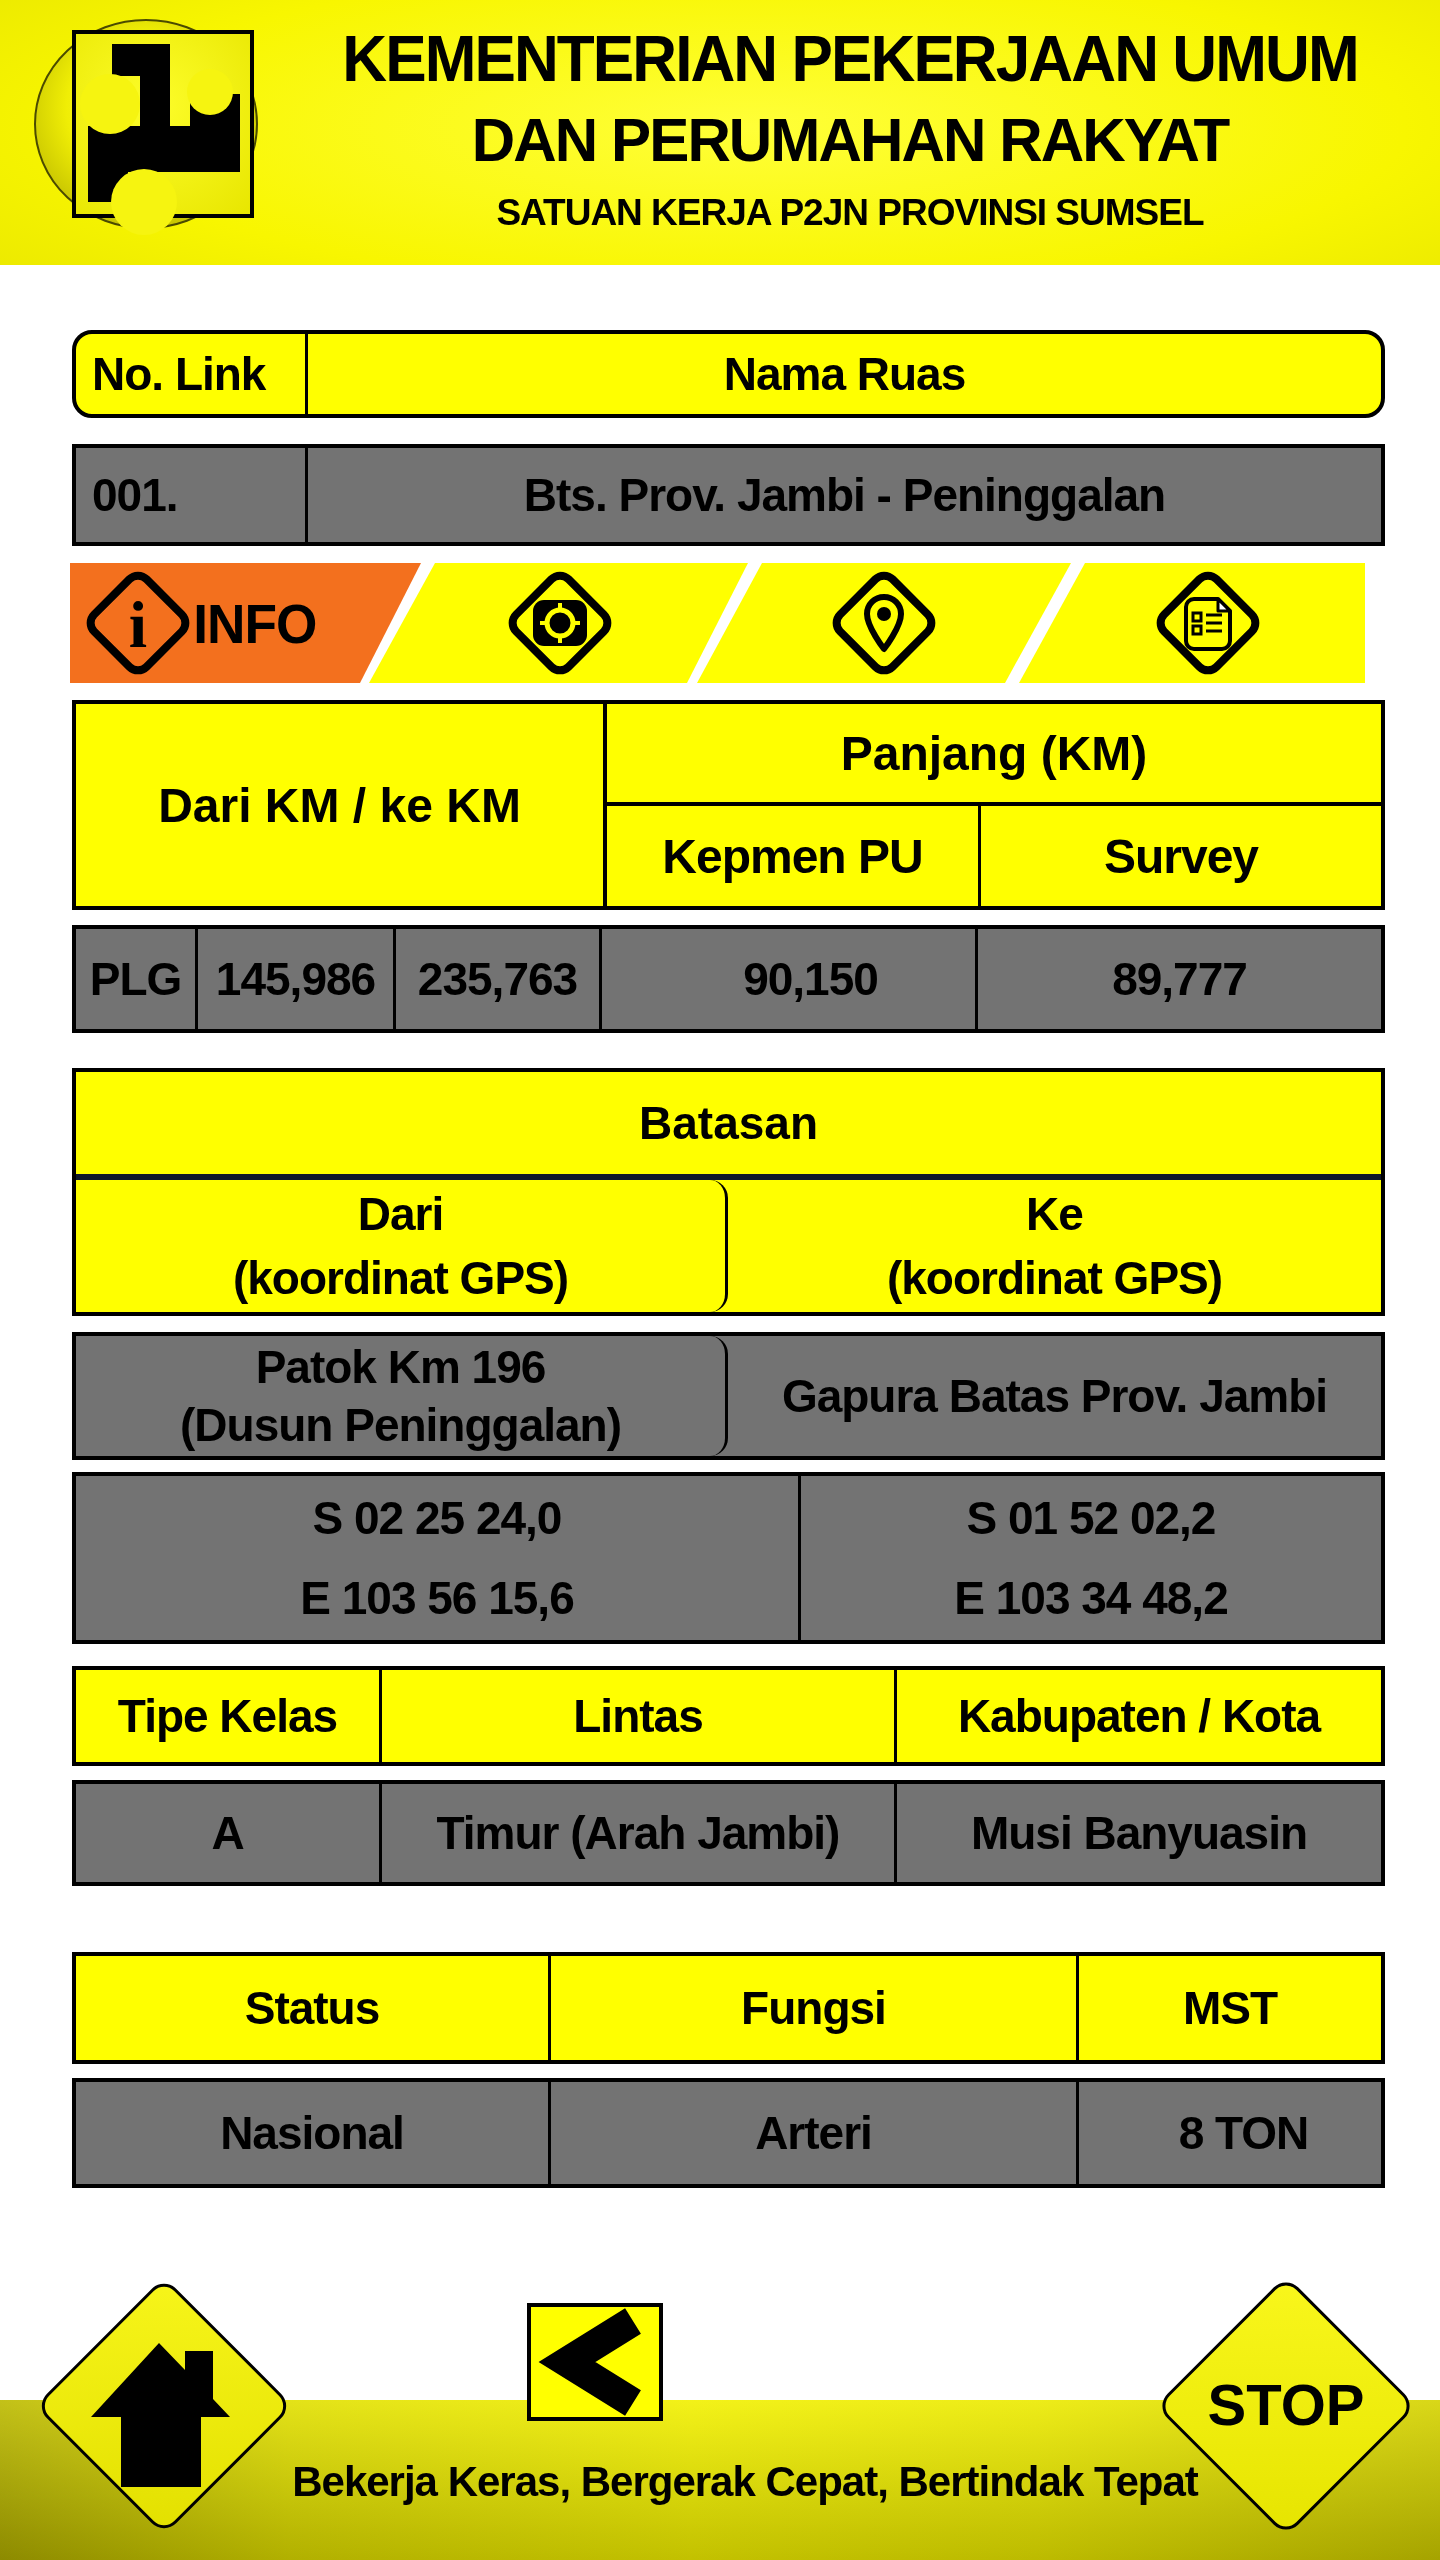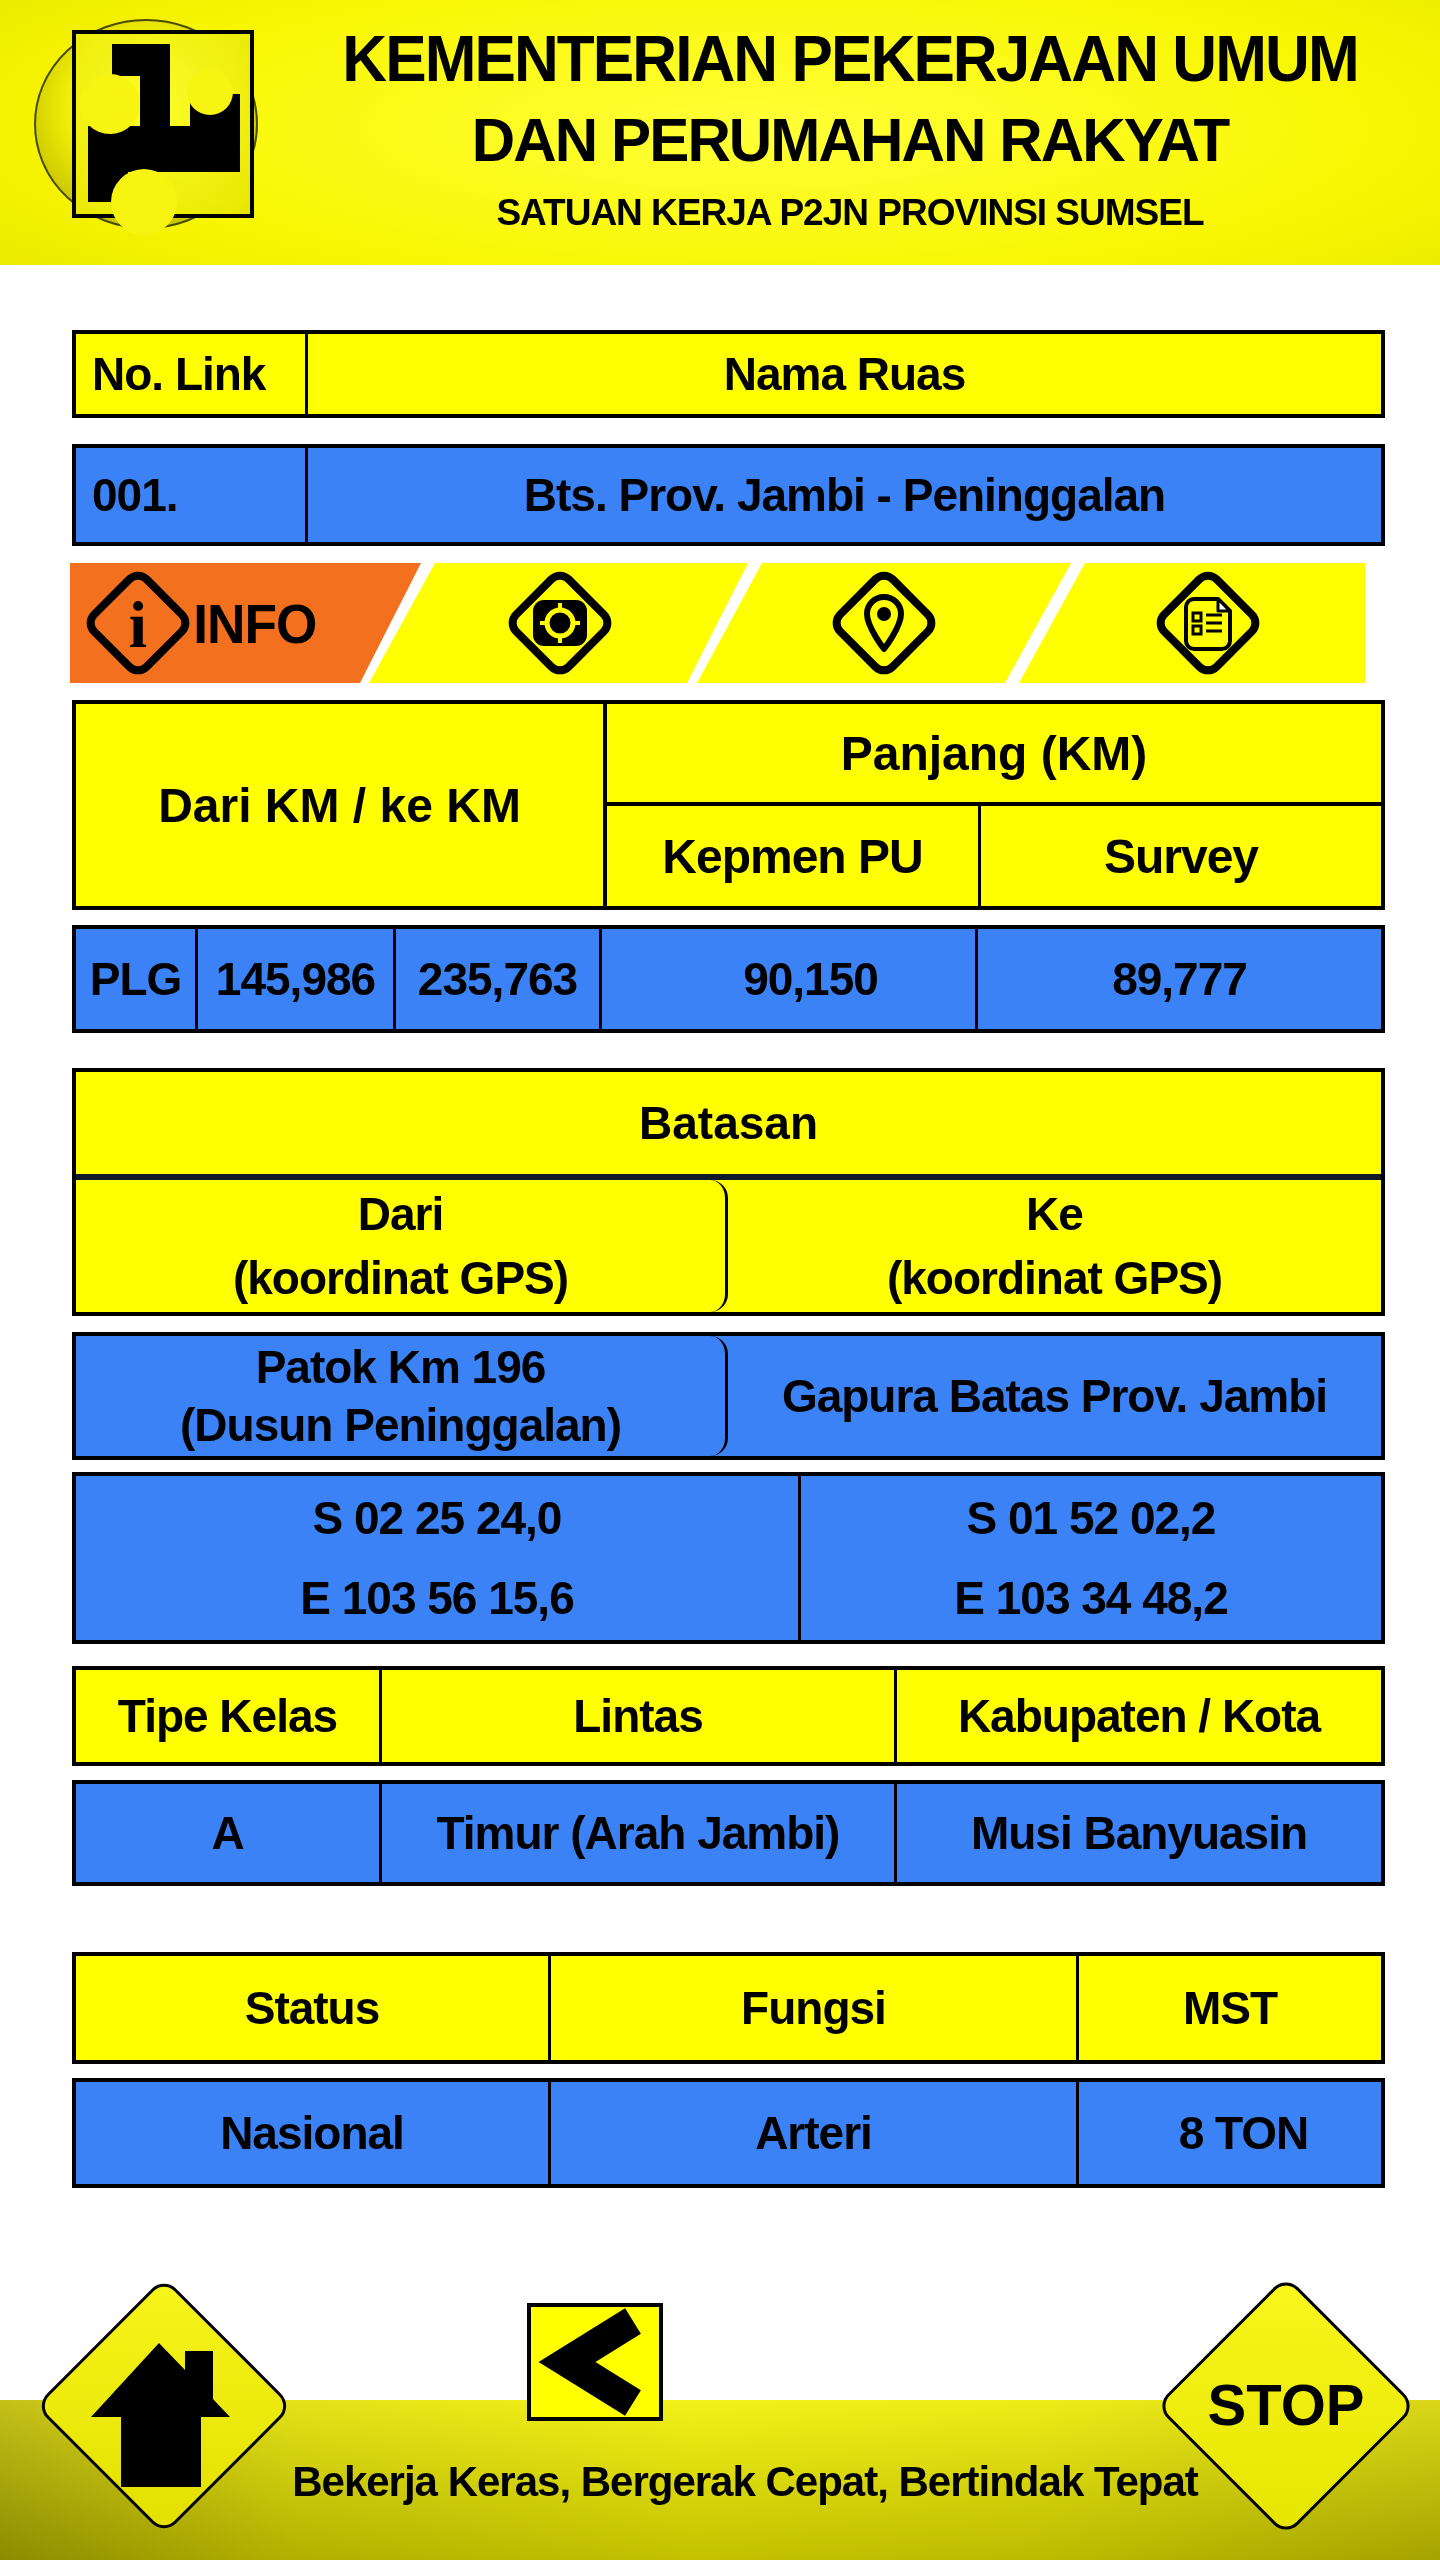--- a/index.html
+++ b/index.html
@@ -12,21 +12,21 @@
   .logo{position:absolute;left:28px;top:10px;}
   .titles{position:absolute;left:260px;top:0;width:1180px;height:265px;text-align:center;}
   .title1{position:absolute;left:0;top:22px;width:100%;font-size:64px;letter-spacing:-2px;transform:scaleX(0.97);}
   .title2{position:absolute;left:0;top:104px;width:100%;font-size:62px;letter-spacing:-2px;transform:scaleX(0.97);}
   .subtitle{position:absolute;left:0;top:192px;width:100%;font-size:37px;letter-spacing:-1px;}
 
   
   .row{position:absolute;left:72px;width:1313px;border:4px solid #000;box-sizing:border-box;
        display:flex;align-items:stretch;}
   .yellow{background:#FFFF00;}
-  .white{background:#3b82f6;}
+  .white{background:#737373;}
   .cell{display:flex;align-items:center;justify-content:center;font-size:46px;letter-spacing:-1px;
         box-sizing:border-box;text-align:center;}
   .bdr{border-right:3px solid #000;}
   .leftpad{justify-content:flex-start;padding-left:16px;}
   .twoline{flex-direction:column;line-height:64px;border-radius:18px;}
   .coordline{flex-direction:column;line-height:80px;}
 
   
   .tabbar{position:absolute;left:70px;top:563px;width:1295px;height:120px;}
   .tab{position:absolute;left:0;top:0;width:1295px;height:120px;}
@@ -89,21 +89,21 @@
         <circle cx="62" cy="162" r="33" fill="#f6f410"></circle>
       </g>
     </svg>
     <div class="titles">
       <div class="title1">KEMENTERIAN PEKERJAAN UMUM</div>
       <div class="title2">DAN PERUMAHAN RAKYAT</div>
       <div class="subtitle">SATUAN KERJA P2JN PROVINSI SUMSEL</div>
     </div>
   </div>
 
-  <div class="row yellow" style="top:330px;height:88px;">
+  <div class="row yellow" style="top:330px;height:88px;border-radius:20px;">
     <div class="cell bdr leftpad" style="width:232px;">No. Link</div>
     <div class="cell" style="flex:1;">Nama Ruas</div>
   </div>
   <div class="row white" style="top:444px;height:102px;">
     <div class="cell bdr leftpad" style="width:232px;">001.</div>
     <div class="cell" style="flex:1;">Bts. Prov. Jambi - Peninggalan</div>
   </div>
 
   <div class="tabbar">
     <div class="tab tab-info">

